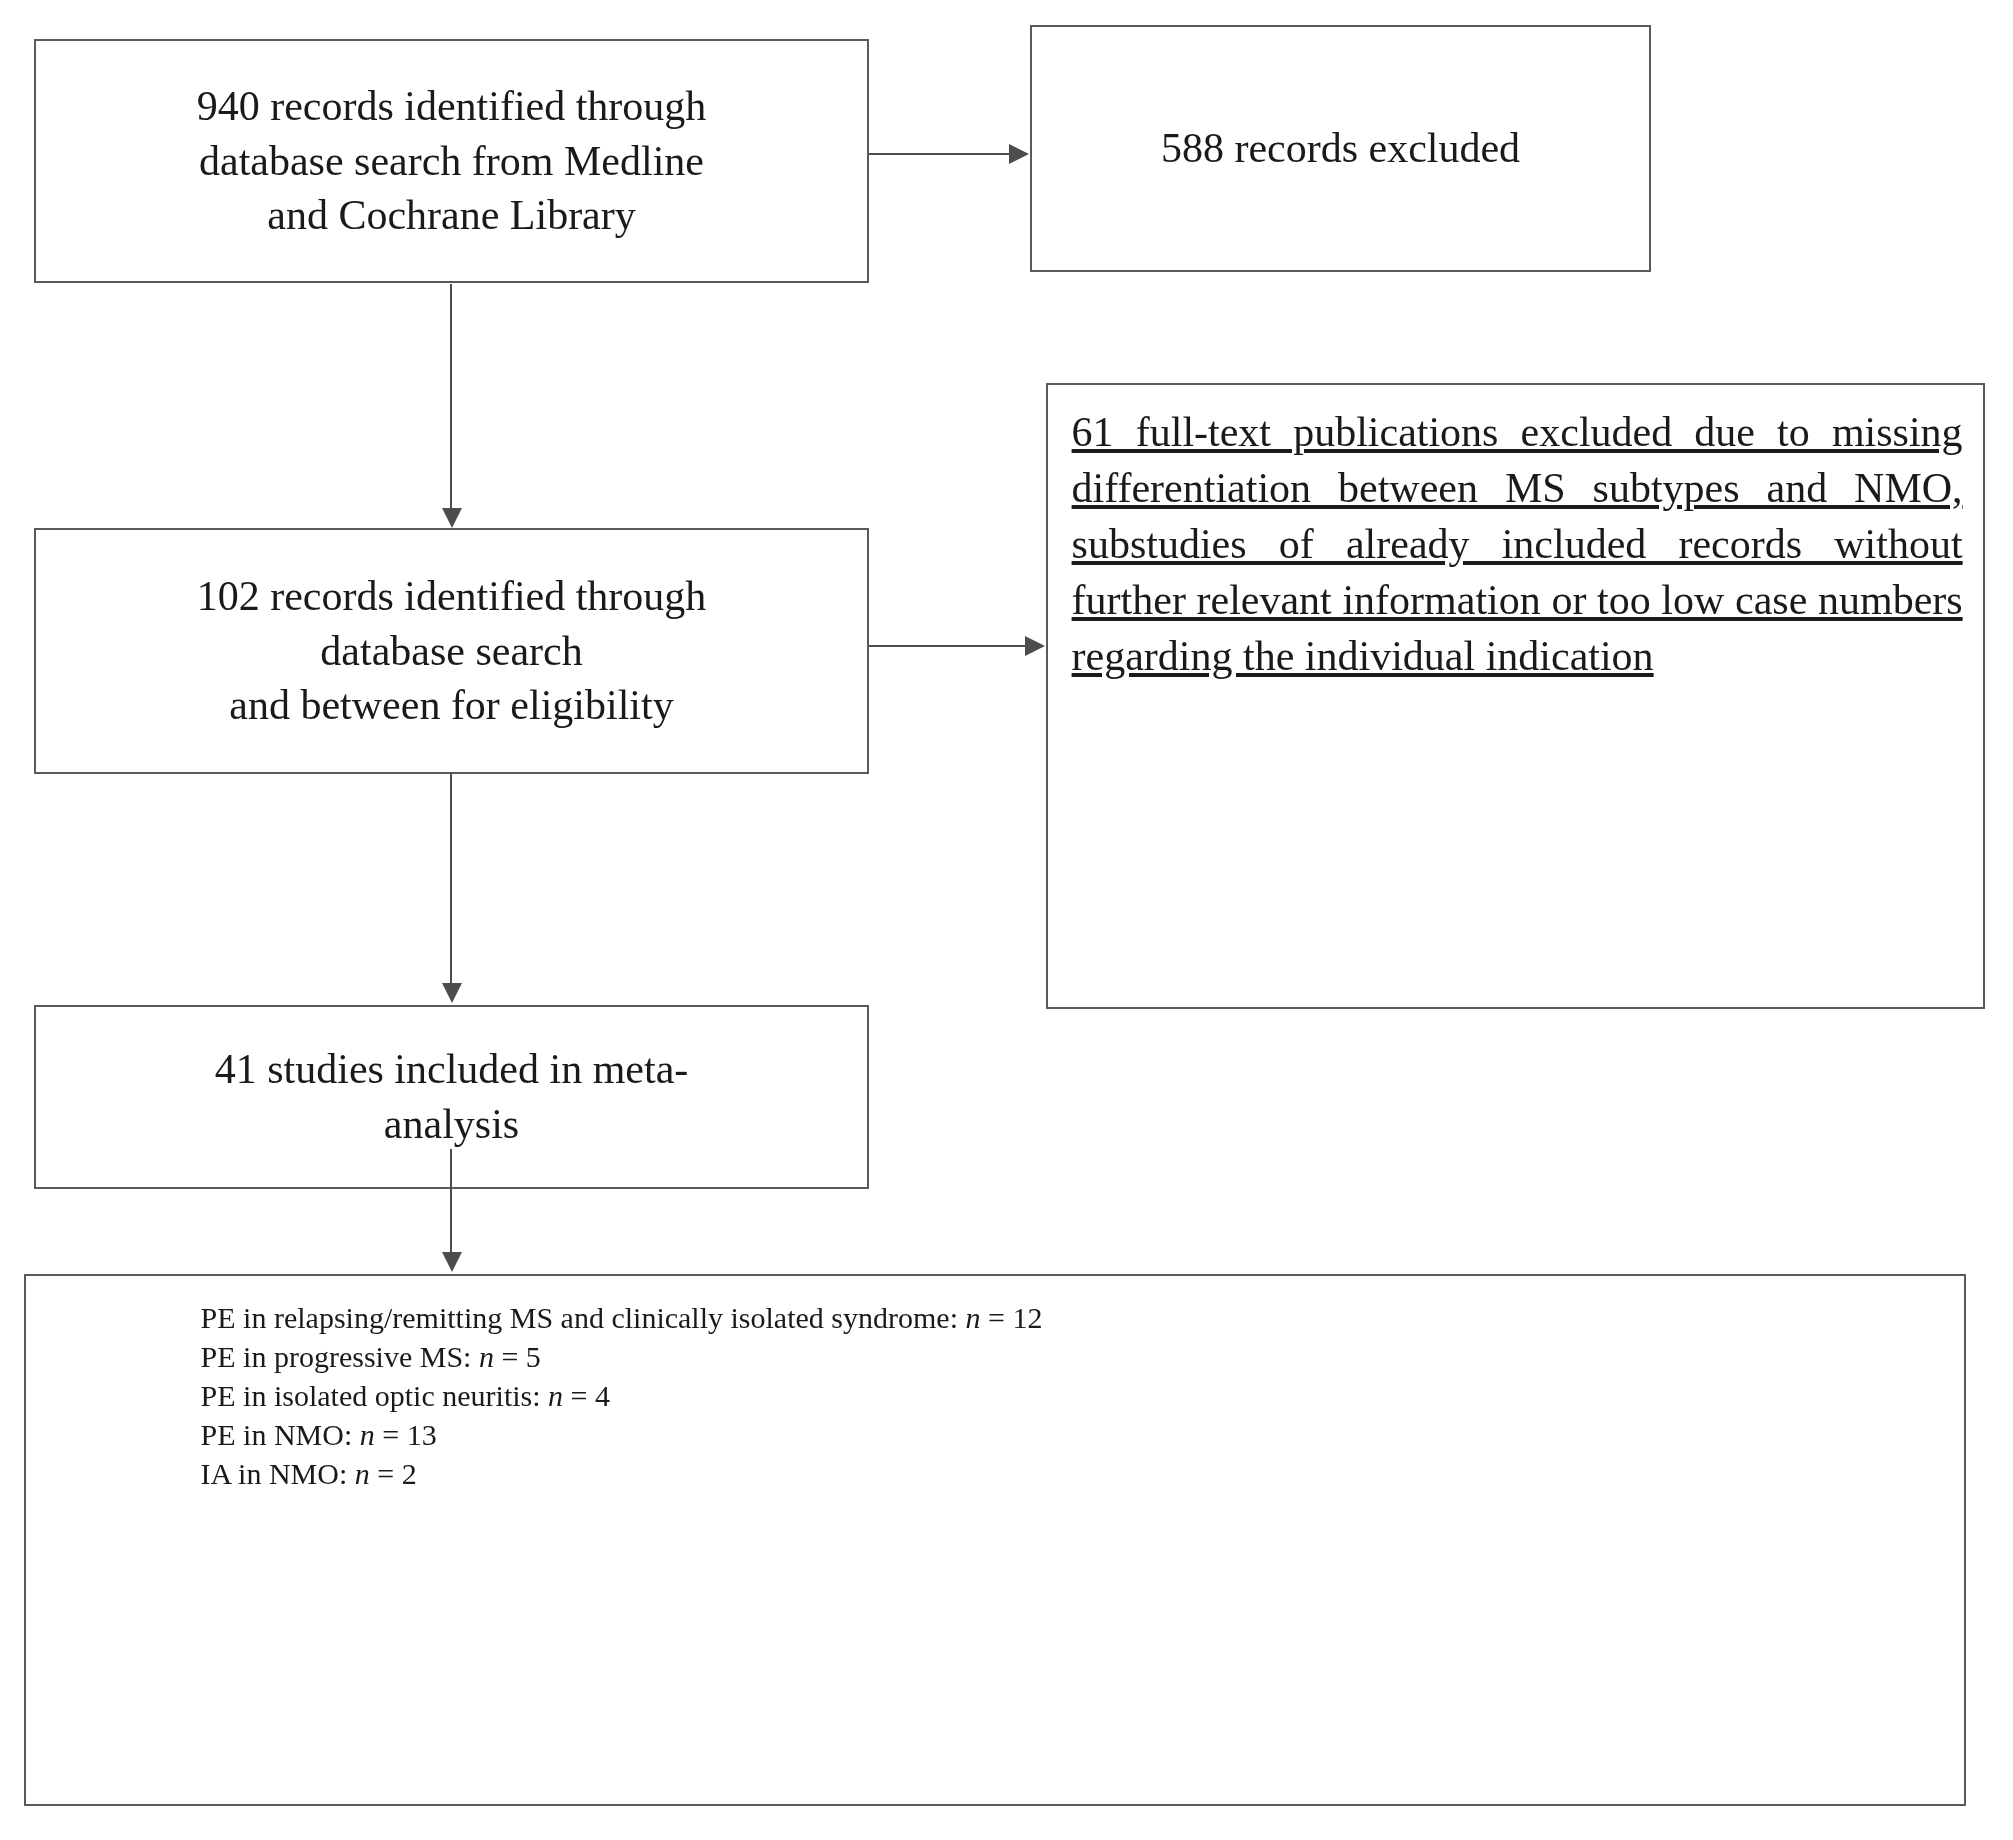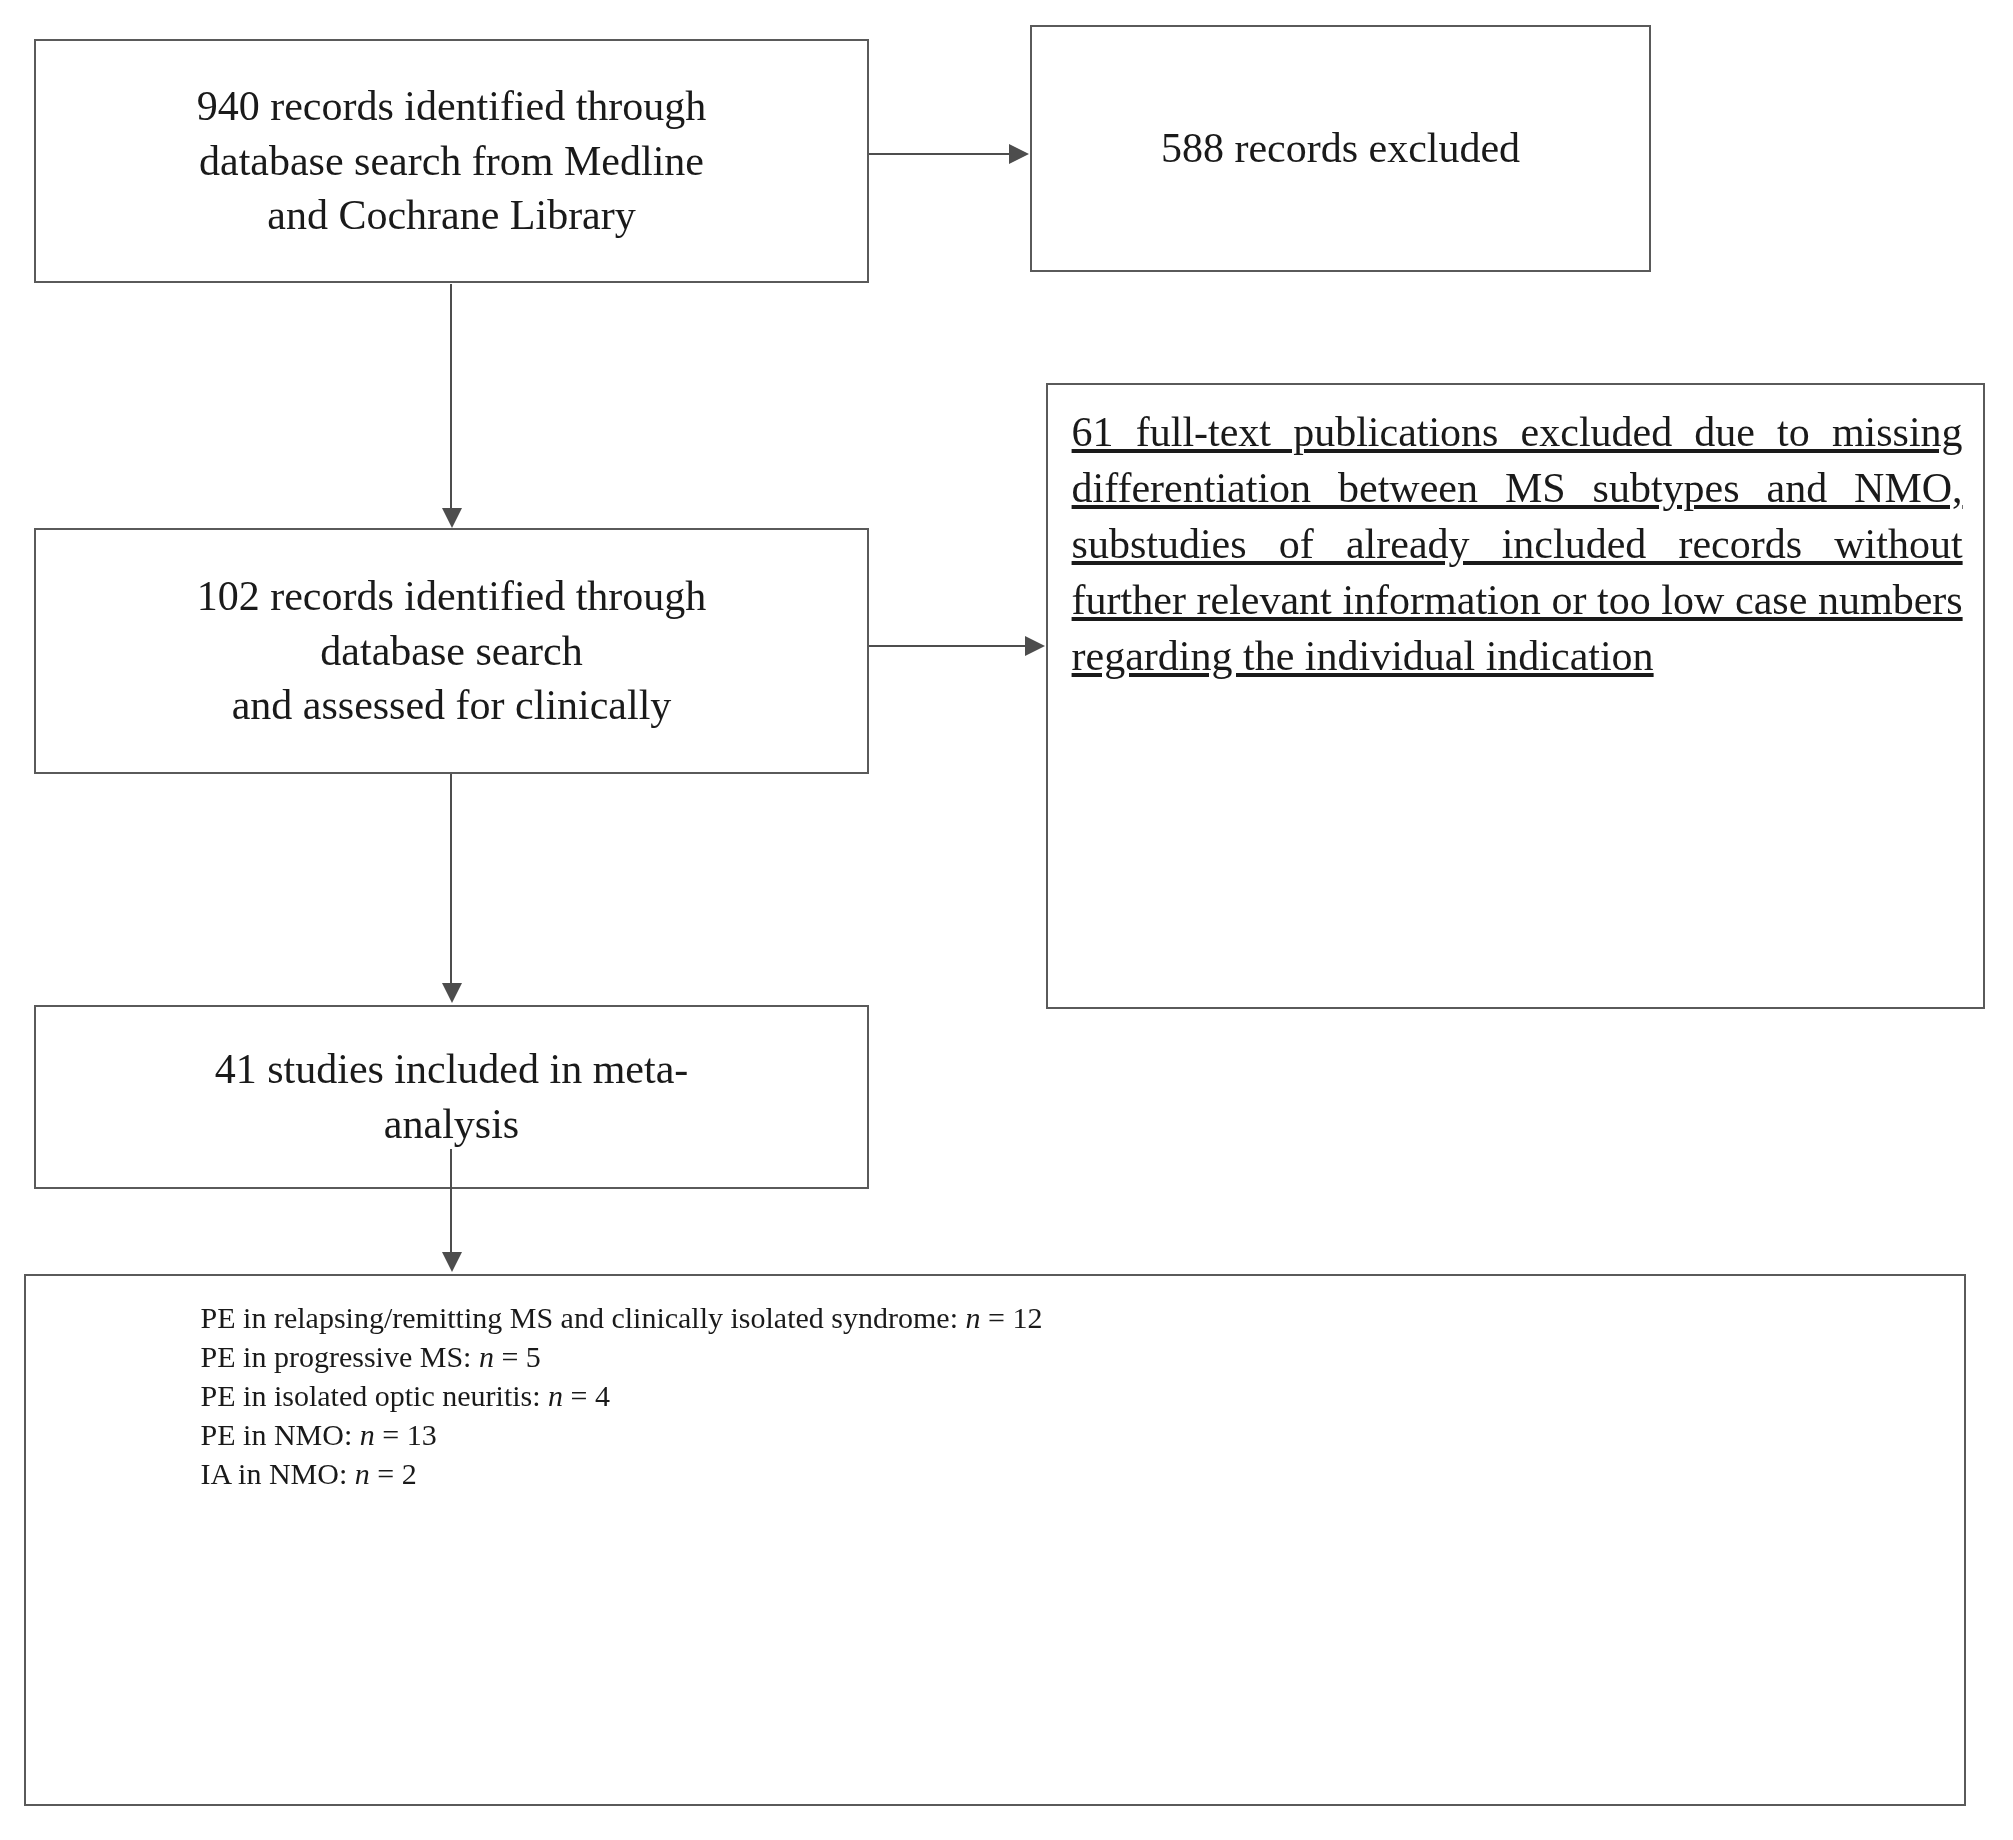--- a/index.html
+++ b/index.html
@@ -141,21 +141,21 @@
     <div class="line">and Cochrane Library</div>
   </div>
 
   <div class="flow-box center-box" id="box-excluded-title">
     <div class="line">588 records excluded</div>
   </div>
 
   <div class="flow-box center-box" id="box-eligibility">
     <div class="line">102 records identified through</div>
     <div class="line">database search</div>
-    <div class="line">and assessed for clinically</div>
+    <div class="line">and between for eligibility</div>
   </div>
 
   <div class="flow-box" id="box-fulltext-excluded">
     <div class="just-par">61 full-text publications excluded due to missing differentiation between MS subtypes and NMO, substudies of already included records without further relevant information or too low case numbers regarding the individual indication</div>
   </div>
 
   <div class="flow-box center-box" id="box-included">
     <div class="line">41 studies included in meta-</div>
     <div class="line">analysis</div>
   </div>

